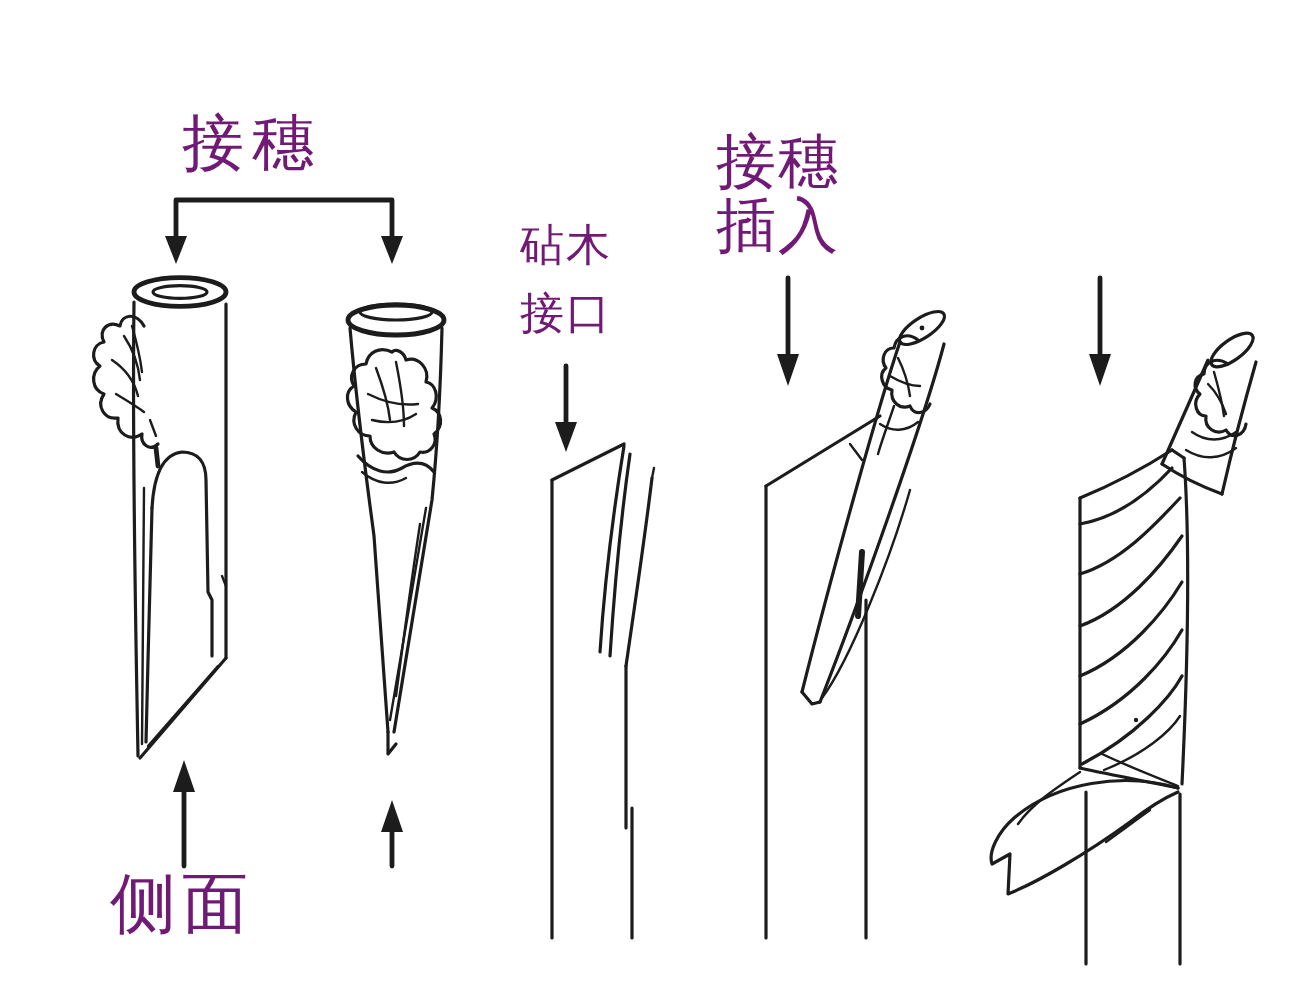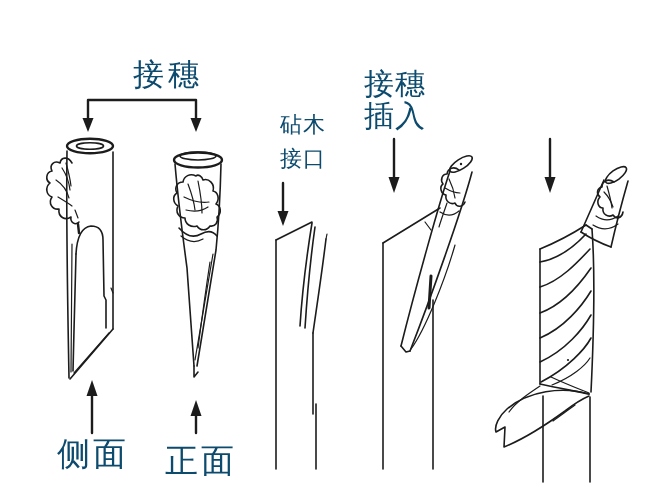--- a/index.html
+++ b/index.html
@@ -1,21 +1,21 @@
 <!DOCTYPE html>
 <html><head>
 <meta charset="utf-8">
 <style>
   html,body{margin:0;padding:0;}
   body{width:645px;height:500px;overflow:hidden;background:#ffffff;}
   #stage{position:relative;width:645px;height:500px;background:#ffffff;
          font-family:"Liberation Serif","DejaVu Serif",serif;color:#1c1c1c;}
   #art{position:absolute;left:0;top:0;}
-  .lbl{position:absolute;color:#0c4a6e;text-align:right;line-height:1.08;
-       font-family:Liberation Serif, serif;white-space:pre-line;}
+  .lbl{position:absolute;color:#701a75;text-align:left;line-height:1.08;
+       font-family:Liberation Mono, monospace;white-space:pre-line;}
   .lbl-scion      {left:91px;  top:58px;  width:112px; font-size:31px; letter-spacing:4px;}
   .lbl-stockjoint {left:260px; top:108px; width:66px;  font-size:22px; line-height:34px; letter-spacing:1px;}
   .lbl-insert     {left:358px; top:68px;  width:68px;  font-size:30px; line-height:32px; letter-spacing:1px;}
   .lbl-wrap       {left:514px; top:99px;  width:74px;  font-size:31px; letter-spacing:3px;}
   .lbl-side       {left:55px;  top:437px; width:74px;  font-size:33px; letter-spacing:3px;}
   .lbl-front      {left:163px; top:444px; width:74px;  font-size:33px; letter-spacing:3px;}
   .ln  {fill:none;stroke:#1c1c1c;stroke-width:1.6;stroke-linecap:round;stroke-linejoin:round;}
   .lnT {fill:none;stroke:#1c1c1c;stroke-width:2.4;stroke-linecap:round;stroke-linejoin:round;}
   .lnH {fill:none;stroke:#1c1c1c;stroke-width:3;stroke-linecap:round;}
   .lnS {fill:none;stroke:#1c1c1c;stroke-width:1.2;stroke-linecap:round;stroke-linejoin:round;}
@@ -169,15 +169,14 @@
       <path class="ln" d="M590,397 L590,482"></path>
     </g>
   </svg>
 
   <div class="lbl lbl-scion">接穗</div>
   <div class="lbl lbl-stockjoint">砧木
 接口</div>
   <div class="lbl lbl-insert">接穗
 插入</div>
   <div class="lbl lbl-side">侧面</div>
-  <div class="lbl lbl-front">正面</div>
 
 </div>
 
 </body></html>

